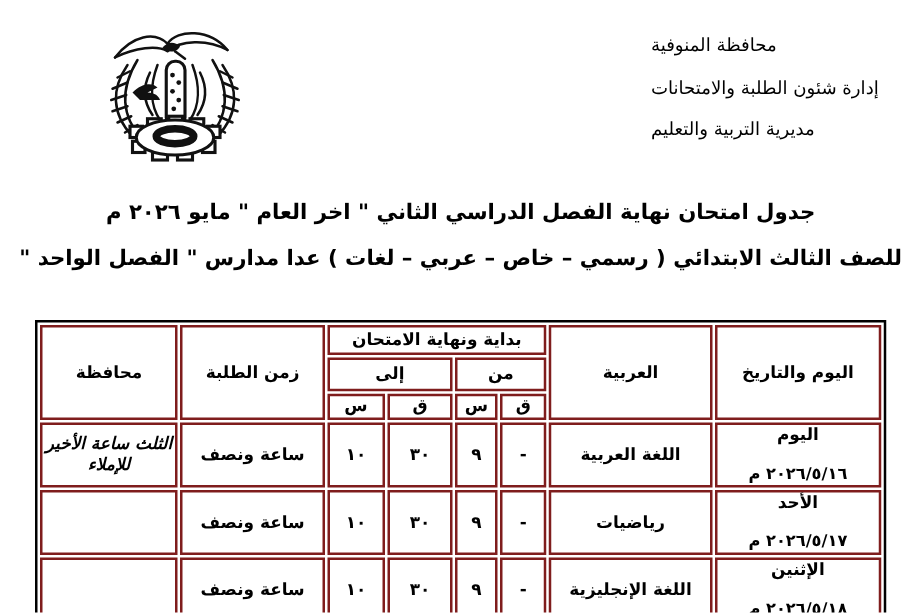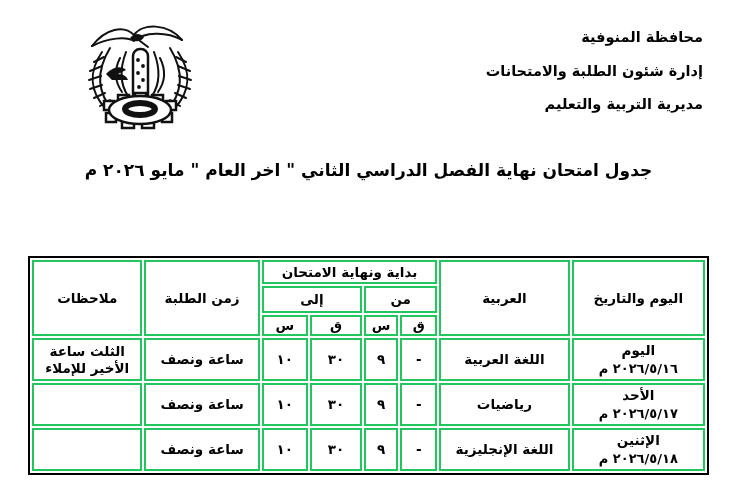--- a/index.html
+++ b/index.html
@@ -3,49 +3,49 @@
 <meta charset="utf-8">
 <style>
   html,body{margin:0;padding:0;}
   body{
     width:737px;height:490px;background:#ffffff;color:#000;
     font-family:"DejaVu Sans", sans-serif;
     position:relative;overflow:hidden;
   }
   .org-header{
     position:absolute;top:21px;right:34px;
-    direction:rtl;text-align:right;
-    font-weight:bold;font-size:14.5px;line-height:33.5px;
+    direction:rtl;text-align:left;
+    font-weight:normal;font-size:14.5px;line-height:33.5px;
     white-space:nowrap;
   }
   .emblem{position:absolute;left:76px;top:16px;}
   .titles{
     position:absolute;top:152px;left:0;width:737px;
     direction:rtl;text-align:center;
     font-weight:bold;font-size:17px;line-height:37px;
     white-space:nowrap;
   }
   table.schedule{
     position:absolute;top:256px;right:28px;
     direction:rtl;
     width:681px;table-layout:fixed;
     border-collapse:separate;border-spacing:2px;
     border:2px solid #000;background:#fff;
   }
   table.schedule td{
-    border:2px solid #22c55e;box-sizing:border-box;
+    border:2px solid #7f1d1d;box-sizing:border-box;
     text-align:center;vertical-align:middle;
     font-weight:bold;font-size:13.5px;line-height:17px;
     padding:0 2px;overflow:hidden;
   }
   tr.hr1{height:24px;} tr.hr2{height:27px;} tr.hr3{height:21px;}
   tr.datarow{height:43px;}
   td.al-right{text-align:right;padding-right:2px;}
-  .daycell .date{font-size:13px;margin-top:1px;}
-  td.notes-cell{font-size:13px;line-height:17px;}
+  .daycell .date{font-size:13px;margin-top:14px;}
+  td.notes-cell{font-size:13px;line-height:17px;font-style:italic;}
 </style>
 </head>
 <body>
 
 <div class="org-header">
   <div>محافظة المنوفية</div>
   <div>إدارة شئون الطلبة والامتحانات</div>
   <div>مديرية التربية والتعليم</div>
 </div>
 
@@ -89,40 +89,41 @@
       <rect x="46" y="104" width="12" height="8"></rect>
       <rect x="30" y="97" width="10" height="9"></rect>
       <ellipse cx="64" cy="94" rx="31" ry="14"></ellipse>
     </g>
     <ellipse cx="64" cy="93" rx="15" ry="6" fill="none" stroke="#111" stroke-width="6"></ellipse>
   </svg>
 </div>
 
 <div class="titles">
   <div>جدول امتحان نهاية الفصل الدراسي الثاني " اخر العام "  مايو ٢٠٢٦ م</div>
+  <div>للصف الثالث  الابتدائي ( رسمي – خاص – عربي – لغات ) عدا مدارس  " الفصل الواحد "</div>
 </div>
 
 <table class="schedule">
   <colgroup>
     <col style="width:133px">
       <col style="width:130px">
     <col style="width:37px">
       <col style="width:34px">
     <col style="width:52px">
       <col style="width:46px">
     <col style="width:115px">
       <col style="width:110px">
   </colgroup>
   <tbody>
     <tr class="hr1">
       <td rowspan="3">اليوم والتاريخ</td>
       <td rowspan="3">العربية</td>
       <td colspan="4">بداية ونهاية الامتحان</td>
       <td rowspan="3">زمن الطلبة</td>
-      <td rowspan="3">ملاحظات</td>
+      <td rowspan="3">محافظة</td>
     </tr>
     <tr class="hr2">
       <td colspan="2">من</td>
       <td colspan="2">إلى</td>
     </tr>
     <tr class="hr3">
       <td>ق</td>
       <td>س</td>
       <td>ق</td>
       <td>س</td>

